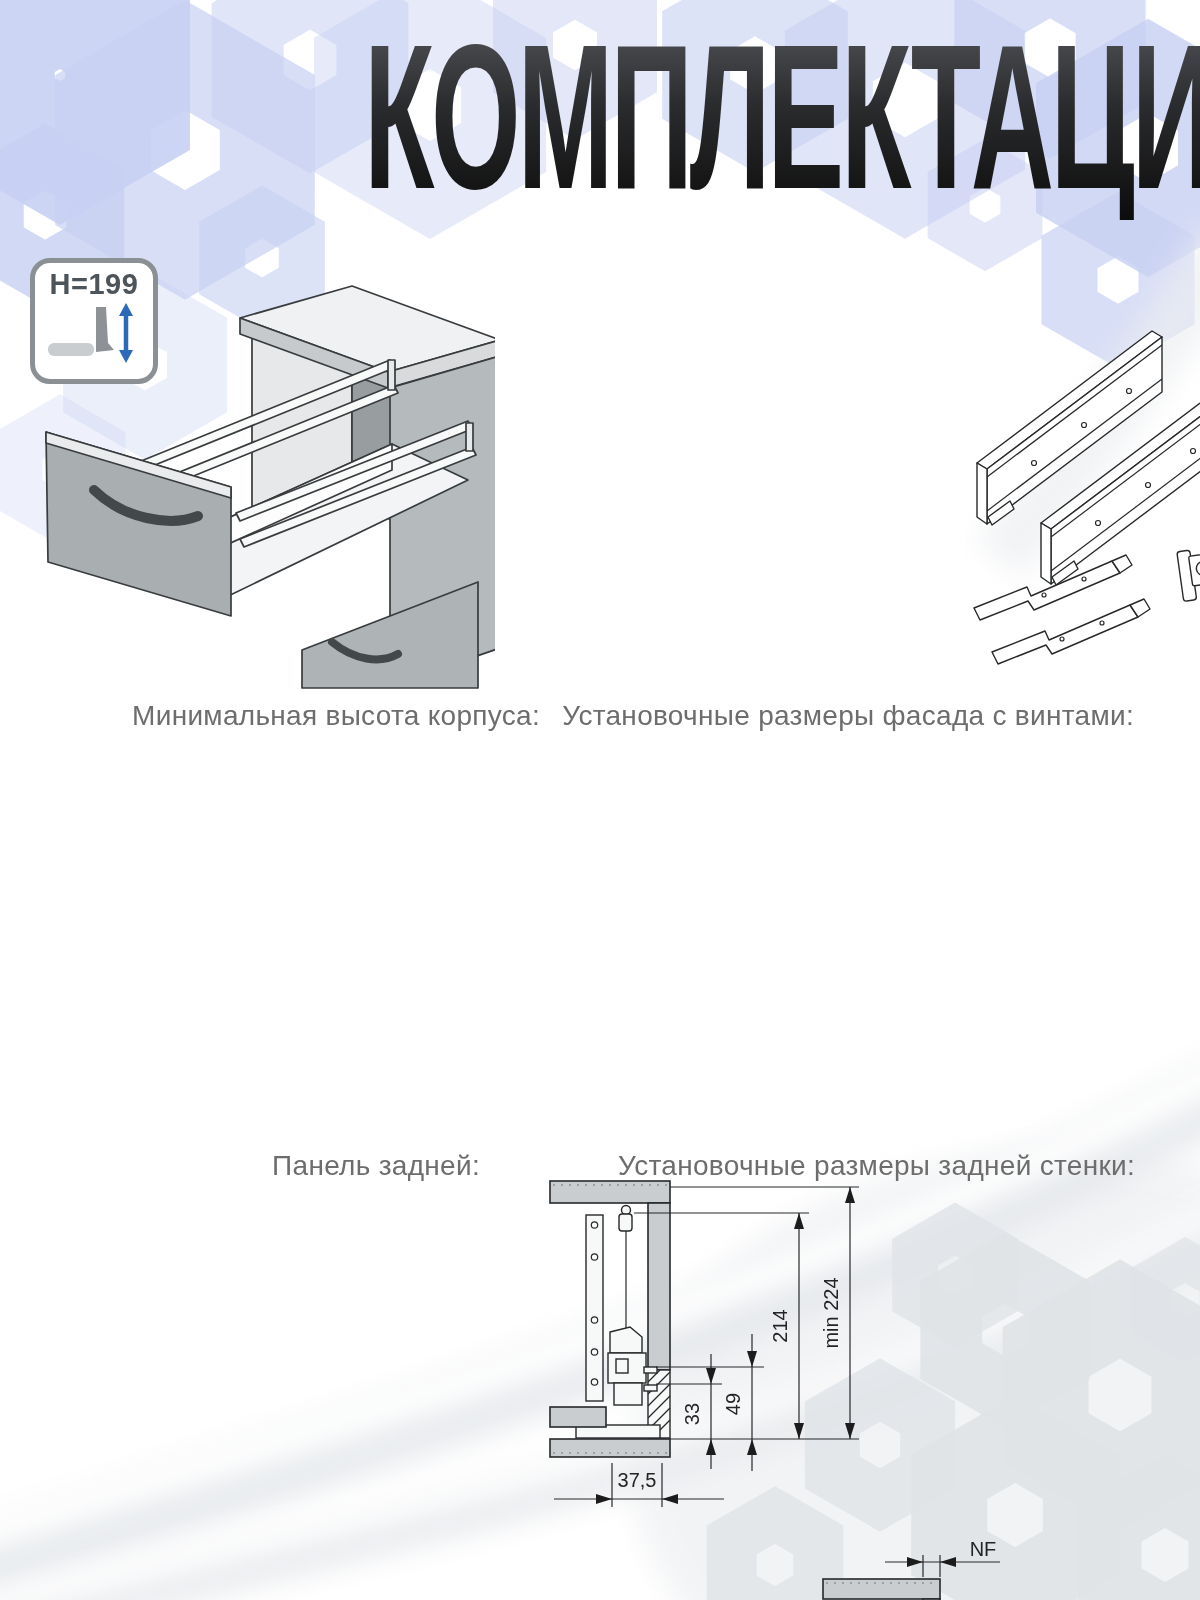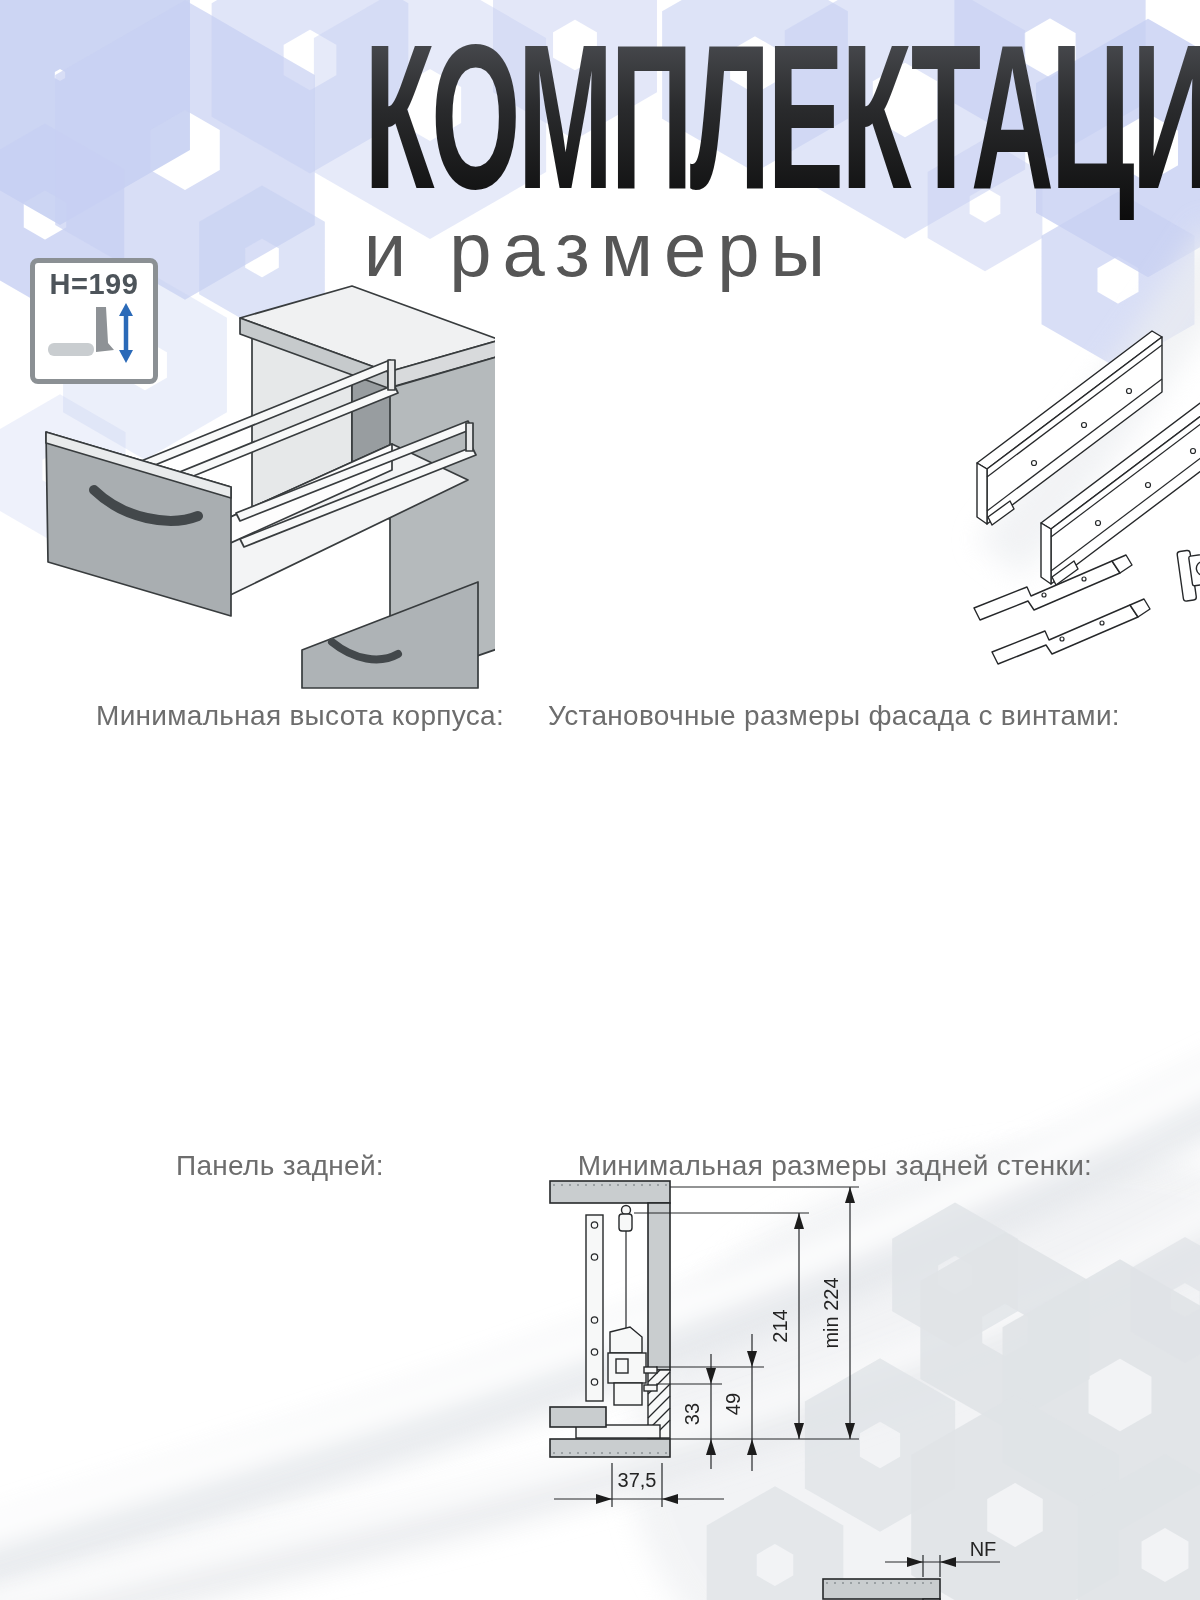--- a/index.html
+++ b/index.html
@@ -11,23 +11,23 @@
   .hero{position:absolute;left:0;top:0;width:1200px;text-align:center;z-index:2}
   .title{display:inline-block;margin-top:14px;font-weight:bold;font-size:206px;line-height:1;
          letter-spacing:-6px;white-space:nowrap;color:#1f1f1f;
          transform:scaleX(.56);transform-origin:center top}
   @supports ((-webkit-background-clip:text) or (background-clip:text)){
     .title{background:linear-gradient(180deg,#53555a 0%,#2a2b2d 45%,#0c0c0c 100%);
            -webkit-background-clip:text;background-clip:text;-webkit-text-fill-color:transparent}
   }
   .subtitle{margin-top:-8px;font-size:76px;line-height:1;color:#565656;letter-spacing:11px}
   .badge{position:absolute;left:30px;top:258px;width:128px;height:126px;box-sizing:border-box;
-         border:5px solid #8b9094;border-radius:8px;background:#fff;text-align:center;z-index:3}
+         border:5px solid #8b9094;border-radius:20px;background:#fff;text-align:center;z-index:3}
   .badge-label{margin-top:5px;font-size:29px;font-weight:bold;color:#4d545a;letter-spacing:.5px}
-  .sec-h{position:absolute;font-size:28px;color:#6d6d6d;text-align:center;letter-spacing:.3px;z-index:2}
+  .sec-h{position:absolute;font-size:28px;color:#6d6d6d;text-align:right;letter-spacing:.3px;z-index:2}
   
   .p{fill:#fff;stroke:#26282a;stroke-width:1.4;stroke-linejoin:round}
   .pl{fill:none;stroke:#26282a;stroke-width:1.2}
   .fL{fill:#c9cdcf;stroke:#26282a;stroke-width:1.6}
   .fP{fill:#dfe1e2;stroke:#26282a;stroke-width:1.5}
   .fW{fill:#f7f8f8;stroke:#26282a;stroke-width:1.4}
   .ln{stroke:#26282a;stroke-width:1.2;fill:none}
   .ar{fill:#1c1c1c;stroke:none}
   .dim{font-size:20px;fill:#242424}
   .dash{stroke:#9aa0a3;stroke-width:2;stroke-dasharray:2 6;fill:none}
@@ -81,21 +81,20 @@
     <use href="#hx" transform="translate(1015,1515) scale(76)" vector-effect="non-scaling-stroke" opacity=".9"></use>
     <use href="#hx" transform="translate(1165,1555) scale(64)" vector-effect="non-scaling-stroke" opacity=".9"></use>
     <use href="#hx" transform="translate(775,1565) scale(50)" vector-effect="non-scaling-stroke" opacity=".8"></use>
     <use href="#hx" transform="translate(1185,1300) scale(40)" vector-effect="non-scaling-stroke" opacity=".7"></use>
   </g>
 </svg>
 
 
 <div class="hero">
   <div class="title">КОМПЛЕКТАЦИЯ</div><br>
-  <div class="subtitle">и размеры</div>
 </div>
 
 
 <div class="badge">
   <div class="badge-label">H=199</div>
   <svg width="100" height="66" viewBox="0 0 100 66">
     <rect x="4" y="42" width="46" height="13" rx="6" fill="#c9cdd0"></rect>
     <polygon points="52,6 62,6 64,42 70,49 52,51" fill="#8e9296"></polygon>
     <g stroke="#2b6ab8" stroke-width="4.5">
       <line x1="82" y1="12" x2="82" y2="52"></line>
@@ -223,21 +222,21 @@
     <circle class="p" cx="954" cy="666" r="5"></circle>
     <polygon class="p" points="1143,562 1171,548 1177,558 1149,572"></polygon>
       <circle class="p" cx="1175" cy="552" r="3"></circle>
   </g>
 </svg>
 
 
 <div class="sec-h" style="left:60px;top:700px;width:480px">Минимальная высота корпуса:</div>
 <div class="sec-h" style="left:534px;top:700px;width:600px">Установочные размеры фасада с винтами:</div>
 <div class="sec-h" style="left:80px;top:1150px;width:400px">Панель задней:</div>
-<div class="sec-h" style="left:535px;top:1150px;width:600px">Минимальная размеры задней стенки:</div>
+<div class="sec-h" style="left:535px;top:1150px;width:600px">Установочные размеры задней стенки:</div>
 
 
 <svg class="abs content" style="left:110px;top:745px" width="400" height="375" viewBox="110 745 400 1120" preserveAspectRatio="xMinYMin slice">
 </svg>
 <svg class="abs content" style="left:110px;top:745px" width="400" height="375" viewBox="110 745 400 375">
   <rect class="fL" x="146" y="762" width="120" height="22"></rect>
   <line class="dash" x1="149" y1="766" x2="263" y2="766"></line>
   <rect class="fL" x="244" y="784" width="22" height="167"></rect>
   <g>
     <rect class="fW" x="244" y="951" width="22" height="68"></rect>

